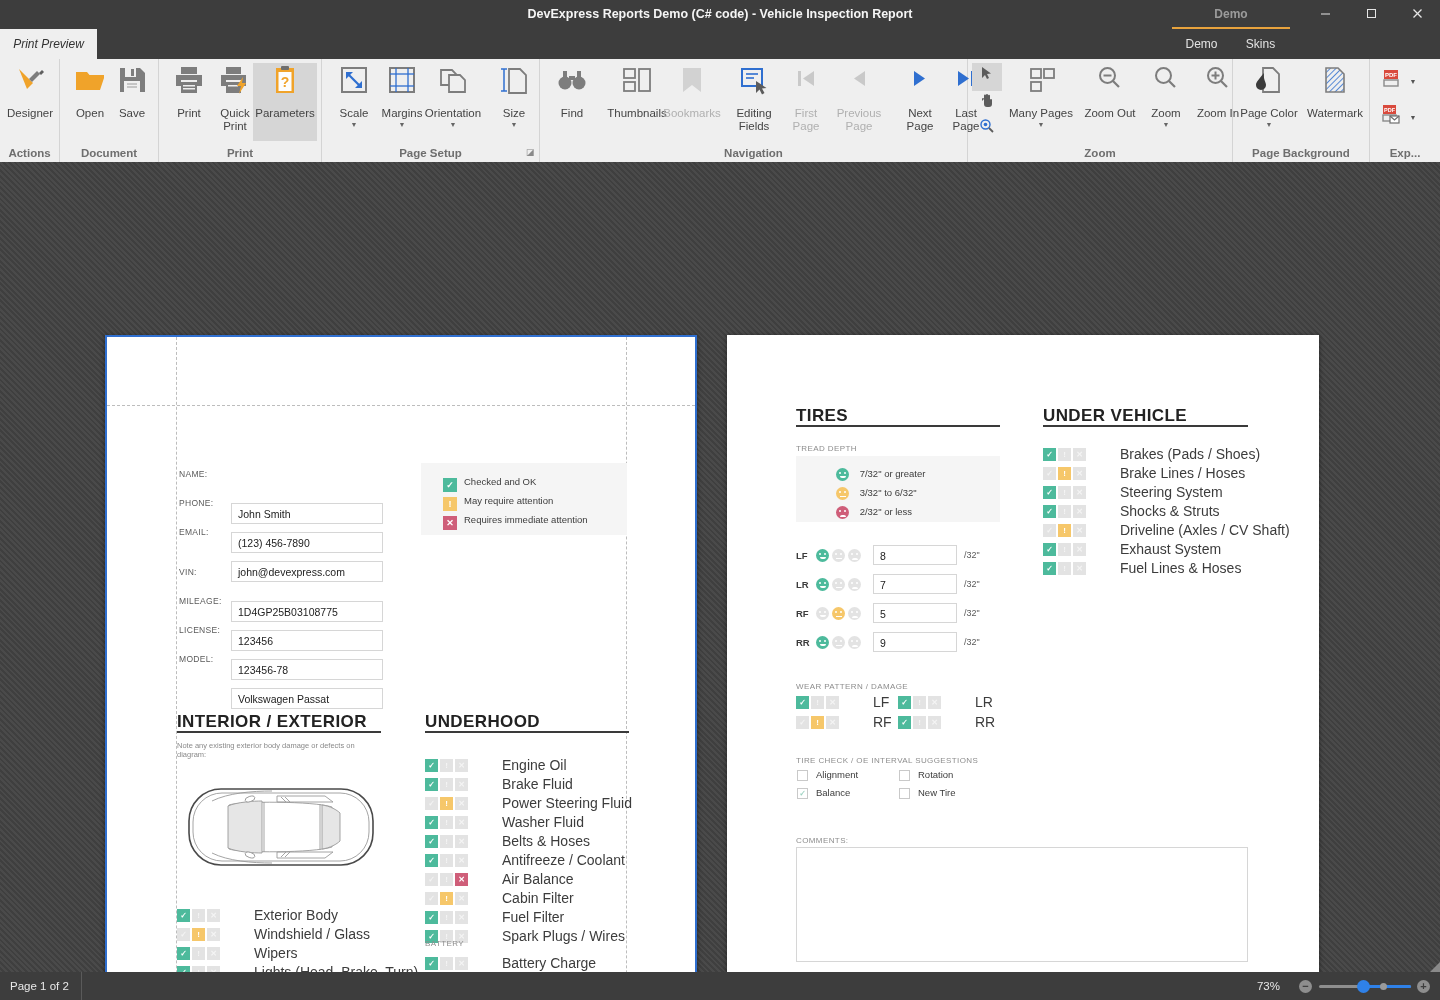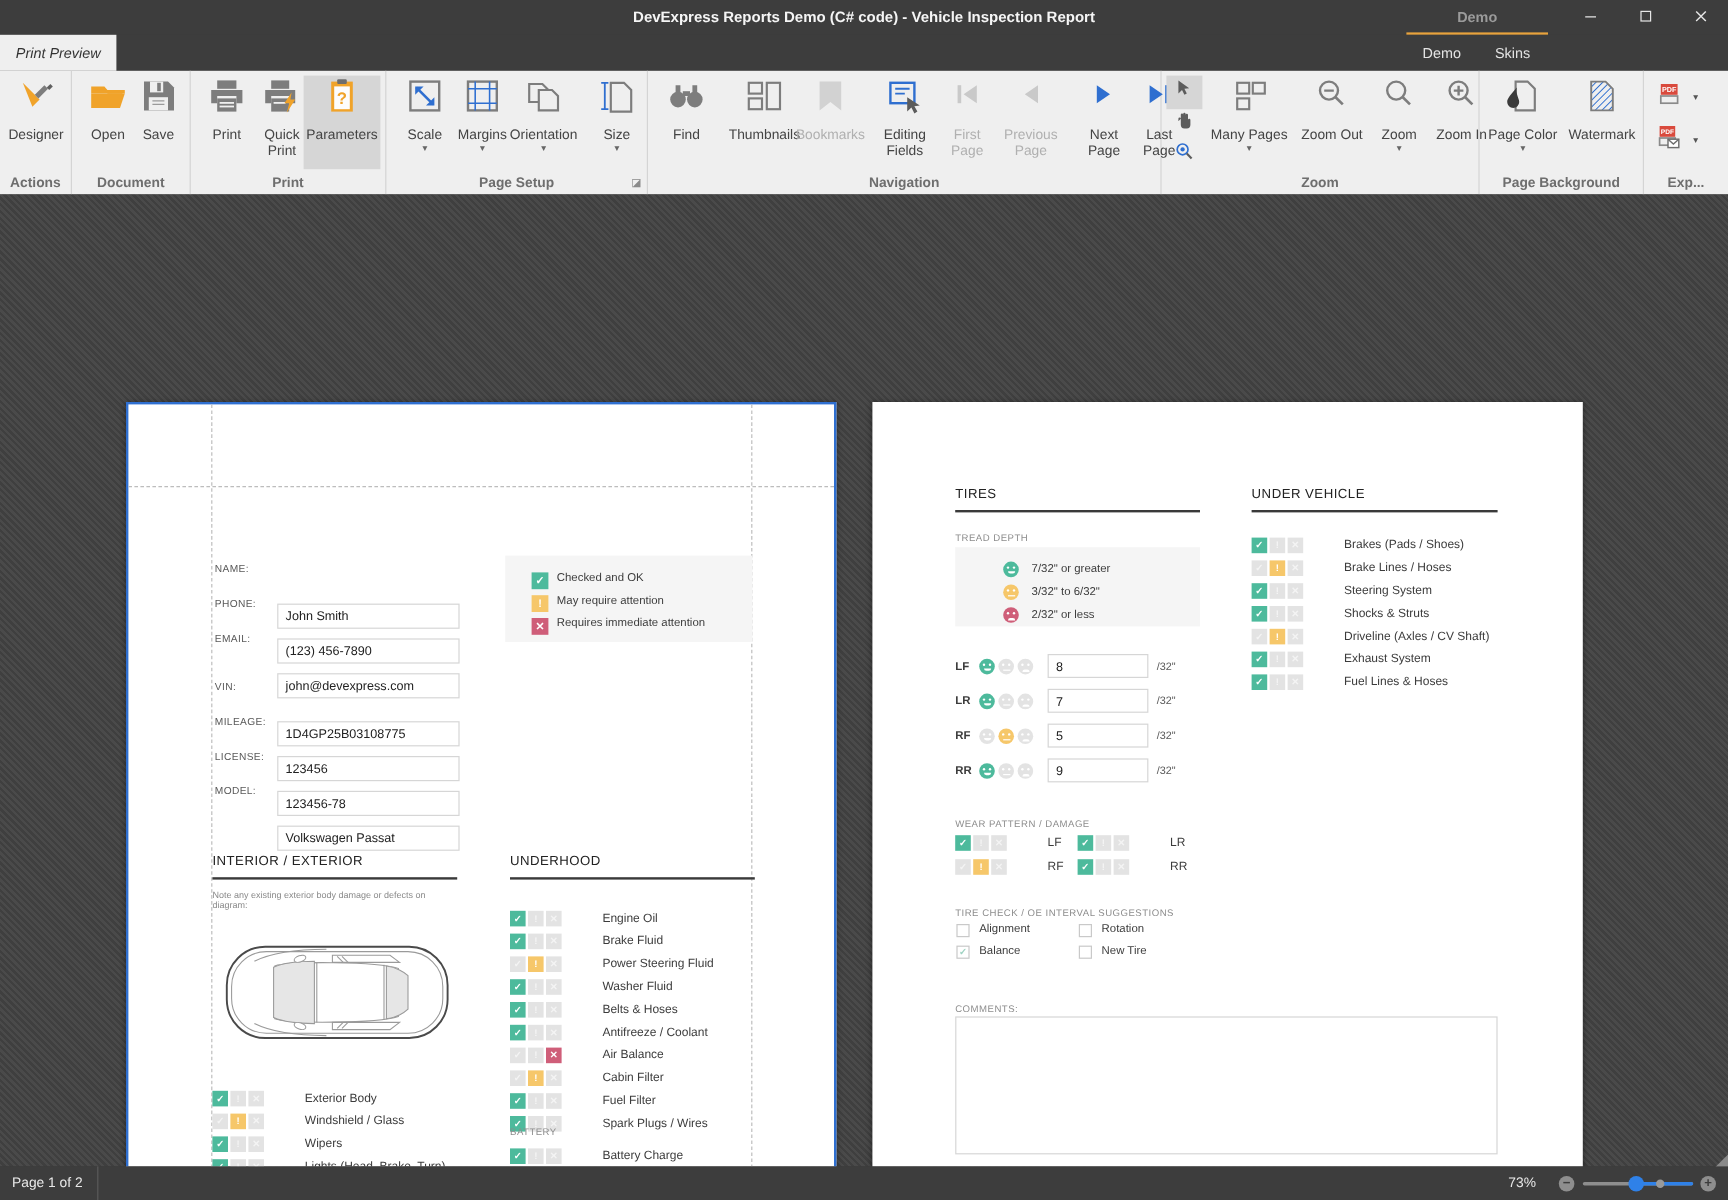--- a/index.html
+++ b/index.html
@@ -135,21 +135,21 @@
   .sq {
     display:inline-block; width:14px; height:14px; vertical-align:-3px;
     text-align:center; line-height:14px; font-size:9px; color:#fff;
     font-weight:bold; margin-right:7px;
   }
   .sq.ok   { background:#4dba9c; }
   .sq.warn { background:#f6c76a; }
   .sq.bad  { background:#cf5e79; }
 
   .sect-h {
-    position:absolute; font-size:11px; font-weight:normal; color:#222;
+    position:absolute; font-size:17px; font-weight:bold; color:#222;
     letter-spacing:.4px;
   }
   .sect-rule {
     position:absolute; height:2px; background:#3a3a3a;
   }
   .sub-h {
     position:absolute; font-size:8px; color:#8d8d8d; letter-spacing:.4px;
   }
   .note {
     position:absolute; font-size:7.5px; color:#8a8a8a; line-height:9px;
@@ -159,21 +159,21 @@
   .tri {
     display:inline-block; width:13px; height:13px; margin-right:2px;
     text-align:center; line-height:13px; font-size:8px; color:#fff;
     font-weight:bold; vertical-align:top;
   }
   .tri.ok   { background:#4dba9c; }
   .tri.warn { background:#f6c76a; }
   .tri.bad  { background:#cf5e79; }
   .tri.off  { background:#e3e3e3; color:#f4f4f4; }
   .trilbl {
-    display:inline-block; font-size:10px; color:#3c3c3c; line-height:13px;
+    display:inline-block; font-size:14px; color:#3c3c3c; line-height:13px;
     margin-left:8px; vertical-align:top;padding-left:24px;
   }
   
   .smi {
     display:inline-block; width:13px; height:13px; border-radius:50%;
     margin-right:3px; vertical-align:middle; position:relative;
   }
   .smi.ok   { background:#4dba9c; }
   .smi.warn { background:#f6c76a; }
   .smi.bad  { background:#cf5e79; }

